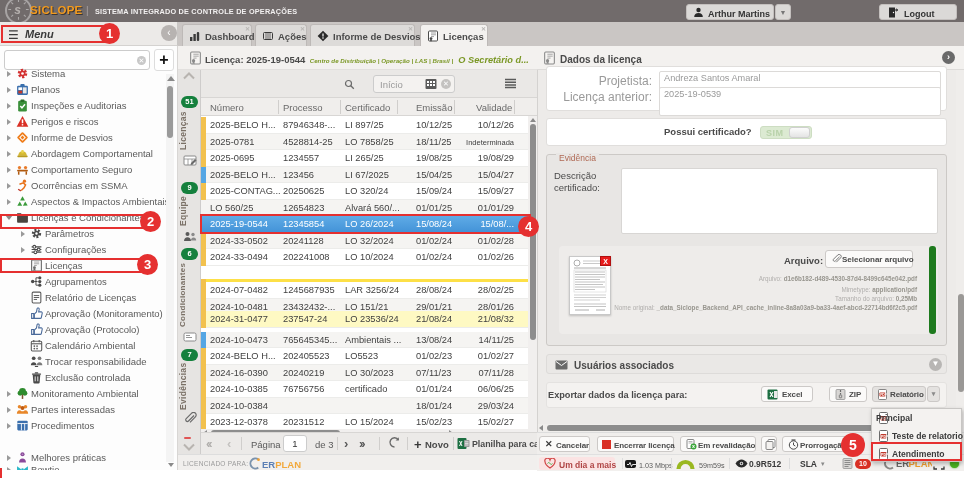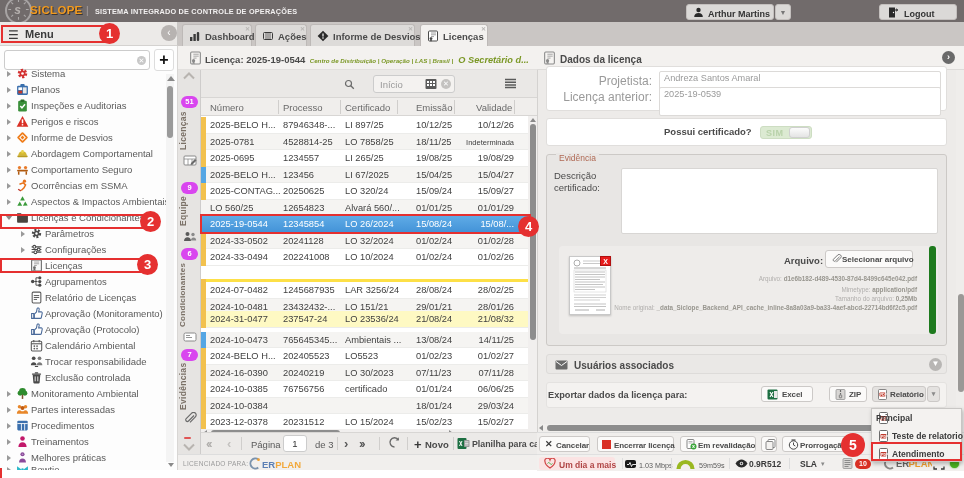--- a/index.html
+++ b/index.html
@@ -37,21 +37,21 @@
 .mi .arr { position:absolute; left:7px; top:4.5px; width:0; height:0; border-left:4.5px solid #9a9a9a; border-top:3.5px solid transparent; border-bottom:3.5px solid transparent; }
 .mi .arrd { position:absolute; left:5px; top:5px; width:0; height:0; border-top:5px solid #8a8a8a; border-left:4px solid transparent; border-right:4px solid transparent; }
 .mi .ic { position:absolute; left:16px; top:1px; width:13px; height:13px; font-size:11px; line-height:13px; text-align:center; }
 .mi .tx { position:absolute; left:31px; top:2px; }
 .mi.sub .ic { left:30px; }
 .mi.sub .tx { left:45px; }
 .mi.sub .arr { left:21px; }
 
 
 #vstrip { position:absolute; left:178px; top:46px; width:23px; height:424px; background:#e6e4e2; border-right:1px solid #cecccb; }
-.vbadge { position:absolute; left:3px; width:17px; height:12px; background:#d946ef; border-radius:6px; color:#fff; font-size:7.5px; font-weight:bold; text-align:center; line-height:12px; }
+.vbadge { position:absolute; left:3px; width:17px; height:12px; background:#15803d; border-radius:6px; color:#fff; font-size:7.5px; font-weight:bold; text-align:center; line-height:12px; }
 .vlabel { position:absolute; left:0; width:23px; color:#7a7066; font-size:8.5px; font-weight:bold; writing-mode:vertical-rl; transform:rotate(180deg); text-align:center; letter-spacing:0.3px; }
 .vicon { position:absolute; left:5px; width:14px; height:14px; }
 
 
 #tpanel { position:absolute; left:201px; top:46px; width:336px; height:424px; background:#fff; overflow:hidden; }
 #tsearch { position:absolute; left:0; top:24px; width:336px; height:28px; background:#eae8e6; border-bottom:1px solid #d8d6d4; }
 #thead { position:absolute; left:0; top:52px; width:336px; height:18px; background:#f0eeec; border-bottom:1px solid #d8d6d4; font-size:9.5px; color:#6a6a6a; }
 .th { position:absolute; top:4px; }
 .col-sep { position:absolute; top:2px; width:1px; height:14px; background:#d0cecc; }
 #tbody { position:absolute; left:0; top:71px; width:327px; height:313px; overflow:hidden; }
@@ -112,21 +112,21 @@
           <path d="M1 0.5h6v10H1z" fill="#2a2a2a"></path>
           <path d="M7 3h2.5M8 1.8L9.8 3 8 4.2" stroke="#2a2a2a" stroke-width="1" fill="none"></path>
           <circle cx="5.5" cy="5.5" r="0.7" fill="#fff"></circle>
         </svg>
         <span style="position:absolute; left:24px; top:2px;">Logout</span>
       </div>
   </div>
 
   <div id="menuhdr">
     <div class="abs" style="left:8px; top:6px; font-size:12px; color:#3a3a3a;">☰</div>
-    <div class="abs" style="left:25px; top:6px; font-size:11px; font-weight:bold; color:#3a3a3a;">Menu</div>
+    <div class="abs" style="left:25px; top:6px; font-size:11px; font-weight:bold; color:#3a3a3a;font-style:italic;">Menu</div>
     <div class="abs" style="left:161px; top:3px; width:16px; height:16px; border-radius:50%; background:#b7b3b1; color:#fff; font-size:10px; text-align:center; line-height:16px;">‹</div>
   </div>
 
   <div id="tabbar">
     <div class="tab" style="left:4px; width:70px;">
       <svg class="ti" width="12" height="12" viewBox="0 0 12 12">
           <g fill="#3a3a3a">
             <rect x="1" y="7" width="2.4" height="4"></rect>
             <rect x="4.4" y="4" width="2.4" height="7"></rect>
             <rect x="7.8" y="2" width="2.4" height="9" rx="1"></rect>
@@ -440,30 +440,20 @@
       </div>
 <div class="mi" style="top:372px;">
         <span class="arr"></span>
         <span class="ic">
           <svg width="13" height="13" viewBox="0 0 12 12">
             <rect x="1.2" y="1.5" width="9.6" height="9" rx="1" fill="#3a6fad"></rect>
             <path d="M1.2 4.2h9.6M5 4.2v6.3M8 4.2v6.3" stroke="#fff" stroke-width="0.8"></path>
           </svg>
         </span>
         <span class="tx">Procedimentos</span>
-      </div>
-<div class="mi" style="top:388px;">
-        <span class="arr"></span>
-        <span class="ic">
-          <svg width="13" height="13" viewBox="0 0 12 12">
-            <circle cx="6" cy="3.2" r="2.1" fill="#c2186a"></circle>
-            <path d="M2.2 11c0-2.8 1.6-4.3 3.8-4.3s3.8 1.5 3.8 4.3z" fill="#c2186a"></path>
-          </svg>
-        </span>
-        <span class="tx">Treinamentos</span>
       </div>
 <div class="mi" style="top:404px;">
         <span class="arr"></span>
         <span class="ic">
           <svg width="13" height="13" viewBox="0 0 12 12">
             <circle cx="6" cy="3" r="1.9" fill="#8a4a9a"></circle>
             <path d="M2.8 10.6c0-2.4 1.4-3.7 3.2-3.7s3.2 1.3 3.2 3.7z" fill="#8a4a9a"></path>
             <circle cx="6" cy="3" r="0.8" fill="#b88ac2"></circle>
           </svg>
         </span>

